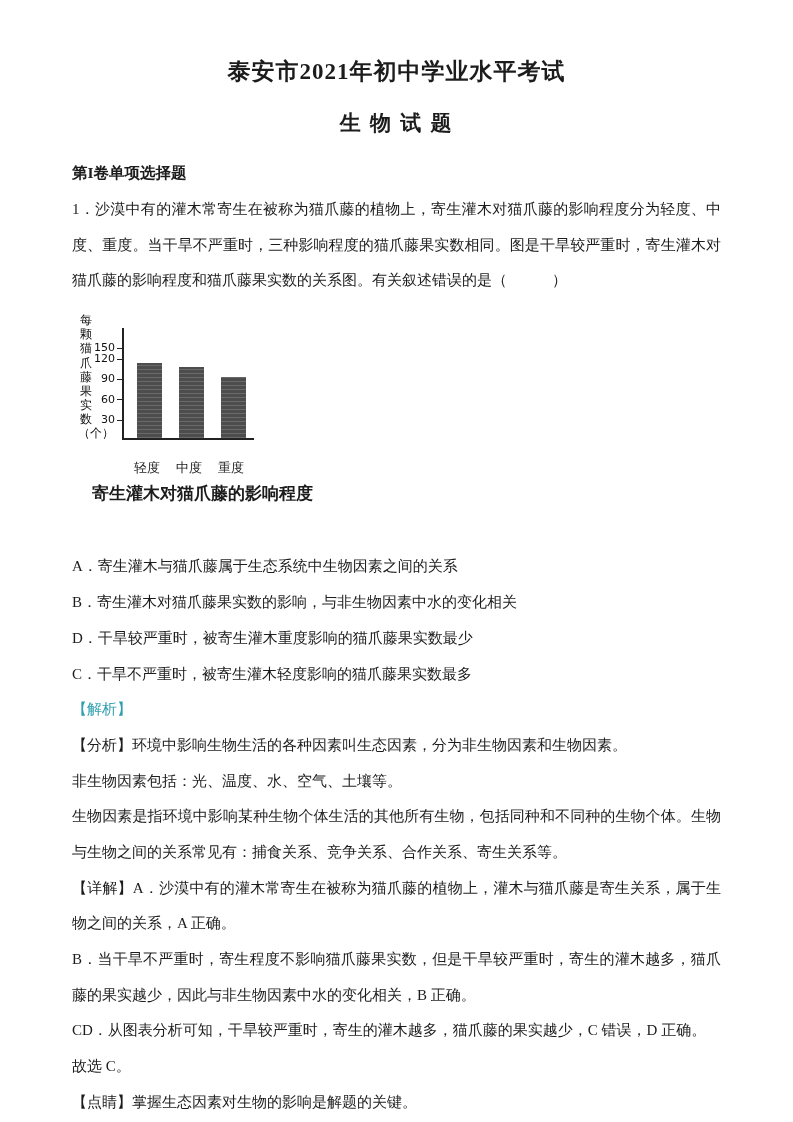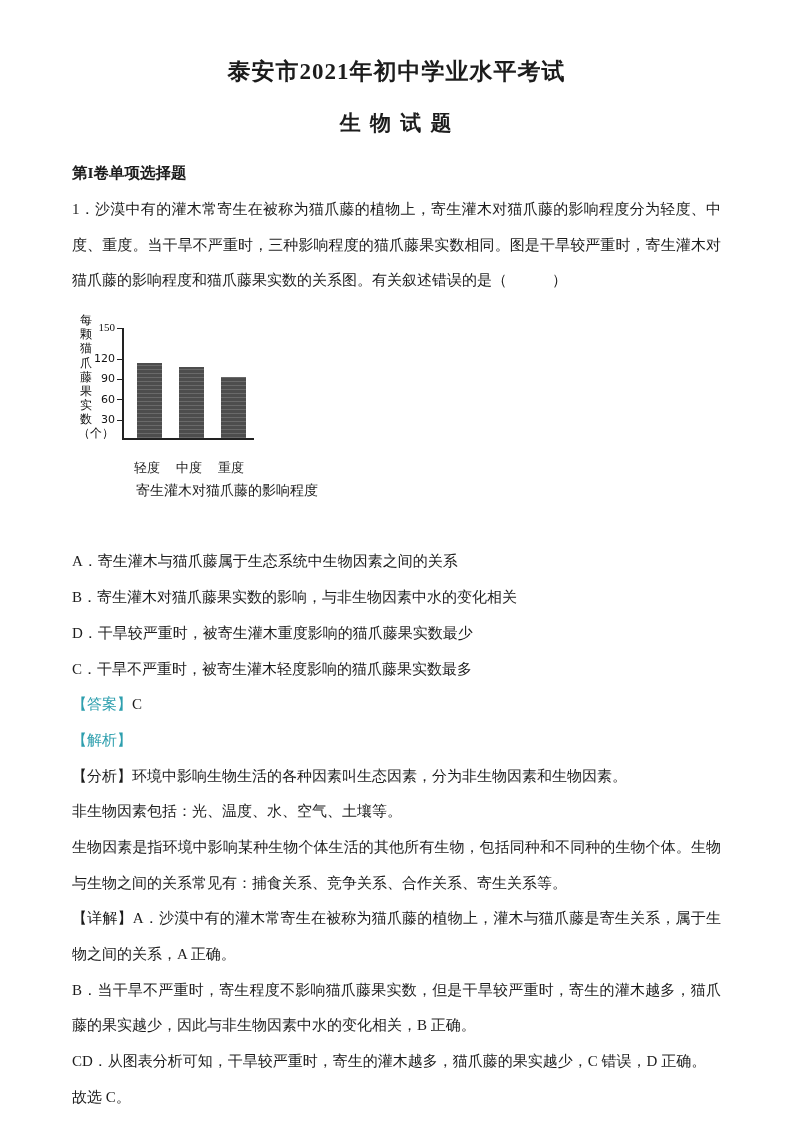--- a/index.html
+++ b/index.html
@@ -53,21 +53,21 @@
   }
   .bar-slot { width: 42px; display: flex; justify-content: center; align-items: flex-end; }
   .bar {
     width: 25px;
     background-image: repeating-linear-gradient(
       0deg, rgba(255,255,255,0.16) 0 1px, transparent 1px 4px);
   }
   .xcats { display: flex; margin-left: 44px; padding-left: 4px; }
   .xcat { width: 42px; text-align: center; font-size: 13px; margin-top: 19px; }
   .caption {
-    margin: 5px 0 0 14px; font-size: 14px; font-weight: 400; text-align: right;
+    margin: 5px 0 0 14px; font-size: 17px; font-weight: 700;
   }
 
   
   .options p { font-size: 15px; line-height: 2.38; }
   .teal { color: #2e9fae; }
   .answer-line, .explain-line { font-size: 15px; line-height: 2.38; }
   .analysis p { font-size: 15px; line-height: 2.38; text-align: justify; }
 </style>
 </head>
 <body>
@@ -82,21 +82,21 @@
   <p class="body-line question-stem">1．沙漠中有的灌木常寄生在被称为猫爪藤的植物上，寄生灌木对猫爪藤的影响程度分为轻度、中度、重度。当干旱不严重时，三种影响程度的猫爪藤果实数相同。图是干旱较严重时，寄生灌木对猫爪藤的影响程度和猫爪藤果实数的关系图。有关叙述错误的是（　　　）</p>
 
   <div class="figure">
     <div class="chart-row">
       <div class="ylabel">每颗猫爪藤果实数（个）</div>
       <div class="yticks">
           <div class="ytick" style="bottom: 15.3636px;">30</div>
           <div class="ytick" style="bottom: 35.7273px;">60</div>
           <div class="ytick" style="bottom: 56.0909px;">90</div>
           <div class="ytick" style="bottom: 76.4545px; margin-top: 44px;">120</div>
-          <div class="ytick" style="bottom: 107px; font-family: Liberation Serif, serif;">150</div>
+          <div class="ytick" style="bottom: 87px;">150</div>
         </div>
       <div class="plot">
           <div class="bar-slot">
             <div class="bar" style="height: 75px; background-color: rgb(77, 77, 77);"></div>
           </div>
           <div class="bar-slot">
             <div class="bar" style="height: 71px; background-color: rgb(77, 77, 77);"></div>
           </div>
           <div class="bar-slot">
             <div class="bar" style="height: 61px; background-color: rgb(77, 77, 77);"></div>
@@ -111,21 +111,20 @@
     <div class="caption">寄生灌木对猫爪藤的影响程度</div>
   </div>
 
   <div class="options">
     <p>A．寄生灌木与猫爪藤属于生态系统中生物因素之间的关系</p>
     <p>B．寄生灌木对猫爪藤果实数的影响，与非生物因素中水的变化相关</p>
     <p>D．干旱较严重时，被寄生灌木重度影响的猫爪藤果实数最少</p>
     <p>C．干旱不严重时，被寄生灌木轻度影响的猫爪藤果实数最多</p>
   </div>
 
-  <p class="answer-line"><span class="teal">【答案】</span><span>C</span></p>
 
   <p class="explain-line"><span class="teal">【解析】</span></p>
 
   <div class="analysis">
     <p>【分析】环境中影响生物生活的各种因素叫生态因素，分为非生物因素和生物因素。</p>
     <p>非生物因素包括：光、温度、水、空气、土壤等。</p>
     <p>生物因素是指环境中影响某种生物个体生活的其他所有生物，包括同种和不同种的生物个体。生物与生物之间的关系常见有：捕食关系、竞争关系、合作关系、寄生关系等。</p>
     <p>【详解】A．沙漠中有的灌木常寄生在被称为猫爪藤的植物上，灌木与猫爪藤是寄生关系，属于生物之间的关系，A 正确。</p>
     <p>B．当干旱不严重时，寄生程度不影响猫爪藤果实数，但是干旱较严重时，寄生的灌木越多，猫爪藤的果实越少，因此与非生物因素中水的变化相关，B 正确。</p>
     <p>CD．从图表分析可知，干旱较严重时，寄生的灌木越多，猫爪藤的果实越少，C 错误，D 正确。</p>

